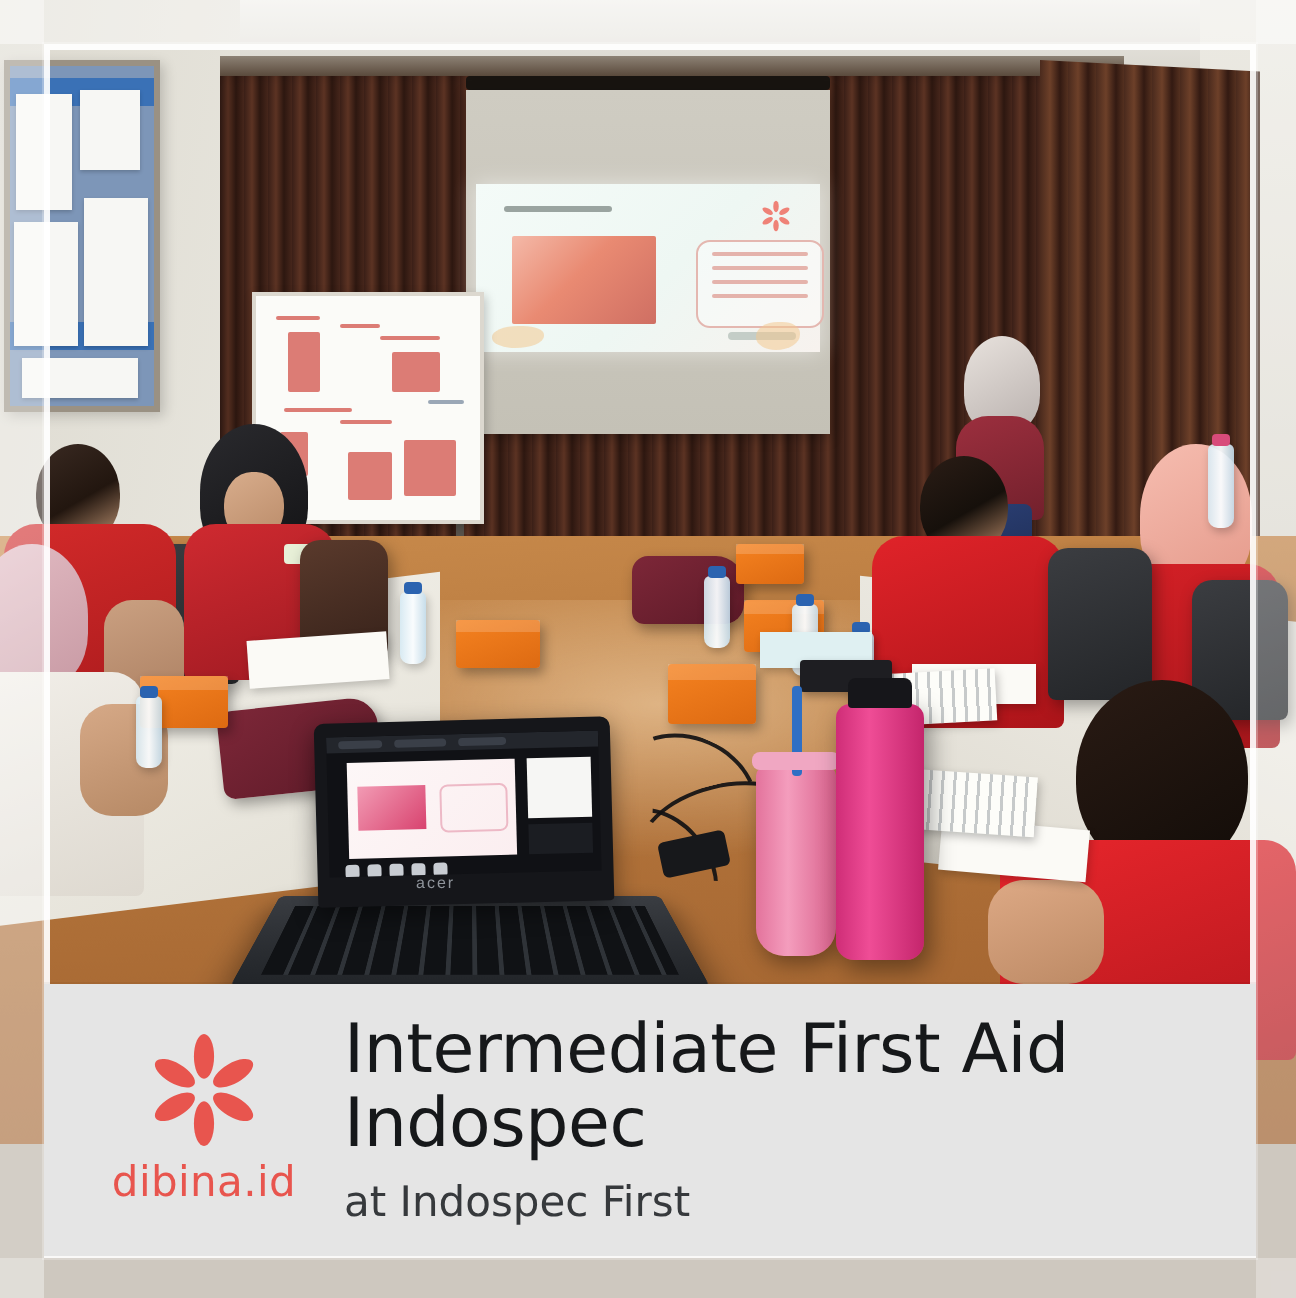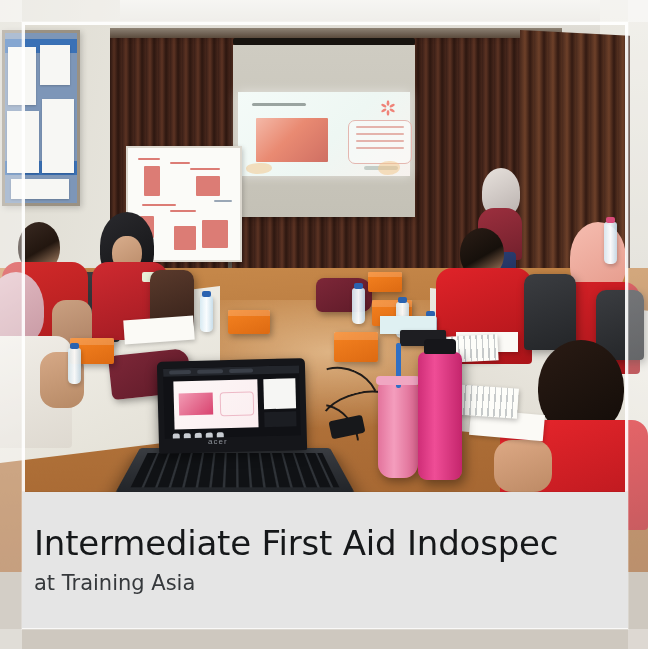--- a/index.html
+++ b/index.html
@@ -375,20 +375,33 @@
   </div>
 
   <div class="frame"></div>
   <div class="frame-veil" style="left:0;top:0;width:648px;height:22px;background:rgba(255,255,255,.45)"></div>
   <div class="frame-veil" style="left:0;top:0;width:22px;height:649px;background:rgba(255,255,255,.38)"></div>
   <div class="frame-veil" style="right:0;top:0;width:20px;height:649px;background:rgba(255,255,255,.30)"></div>
   <div class="frame-veil" style="left:0;bottom:0;width:648px;height:20px;background:rgba(255,255,255,.30)"></div>
 
   <div class="caption">
 
+    <div class="brand">
+      <svg class="mark" viewBox="0 0 100 100">
+        <g fill="#e8554e">
+          <ellipse cx="50" cy="20" rx="9" ry="20"></ellipse>
+          <ellipse cx="50" cy="80" rx="9" ry="20"></ellipse>
+          <ellipse cx="50" cy="20" rx="9" ry="20" transform="rotate(60 50 50)"></ellipse>
+          <ellipse cx="50" cy="80" rx="9" ry="20" transform="rotate(60 50 50)"></ellipse>
+          <ellipse cx="50" cy="20" rx="9" ry="20" transform="rotate(120 50 50)"></ellipse>
+          <ellipse cx="50" cy="80" rx="9" ry="20" transform="rotate(120 50 50)"></ellipse>
+        </g>
+      </svg>
+      <div class="brand-name">dibina.id</div>
+    </div>
 
     <div class="cap-text">
       <div class="cap-title">Intermediate First Aid Indospec</div>
-      <div class="cap-sub">at Training Asia</div>
+      <div class="cap-sub">at Indospec First</div>
     </div>
   </div>
 
 </div>
 
 </body></html>

